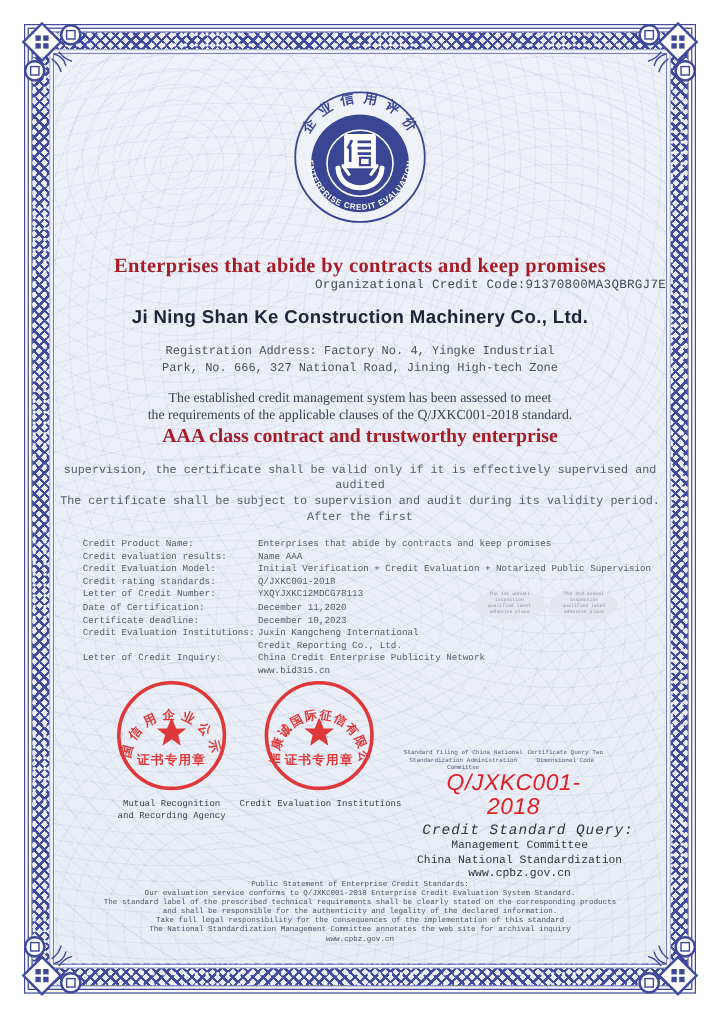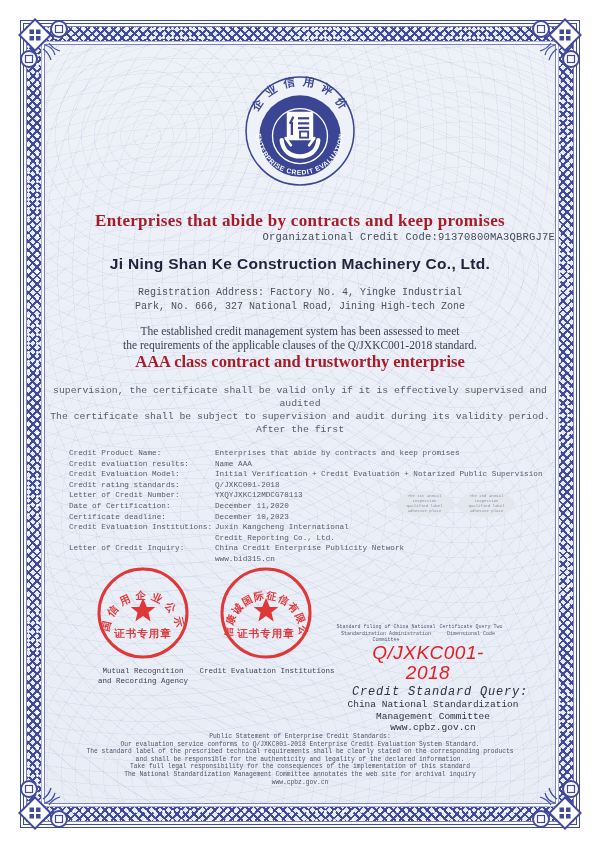--- a/index.html
+++ b/index.html
@@ -283,22 +283,22 @@
         <div>Dimensional Code</div>
       </div>
 
       <div class="std-code abs" style="left:293px; top:598px; width:180px;">
         <div>Q/JXKC001-</div>
         <div>2018</div>
       </div>
 
       <div class="query-heading abs mono" style="left:293px; top:640px; width:190px;">Credit Standard Query:</div>
       <div class="query-lines abs mono" style="left:278px; top:654px; width:220px;">
+        <div>Management Committee</div>
         <div>China National Standardization</div>
-        <div>Management Committee</div>
         <div>www.cpbz.gov.cn</div>
       </div>
 
       <div class="footer abs mono" style="left:0; top:688px;">
         <div>Public Statement of Enterprise Credit Standards:</div>
         <div>Our evaluation service conforms to Q/JXKC001-2018 Enterprise Credit Evaluation System Standard.</div>
         <div>The standard label of the prescribed technical requirements shall be clearly stated on the corresponding products</div>
         <div>and shall be responsible for the authenticity and legality of the declared information.</div>
         <div>Take full legal responsibility for the consequences of the implementation of this standard</div>
         <div>The National Standardization Management Committee annotates the web site for archival inquiry</div>

